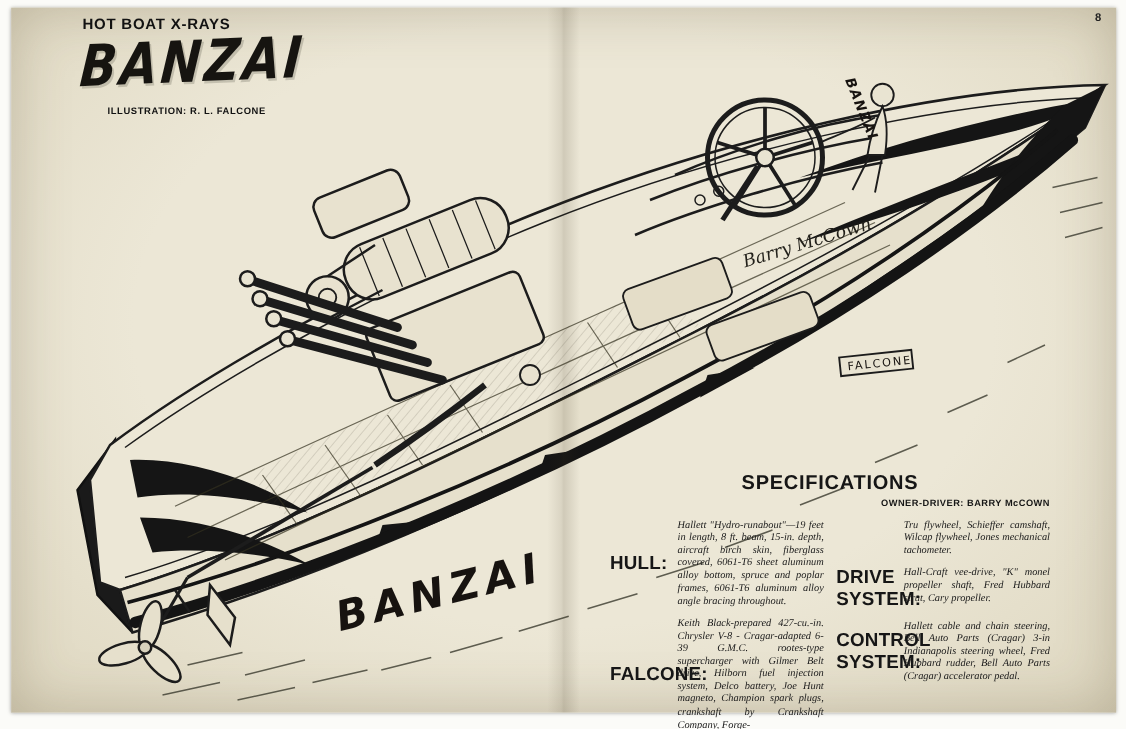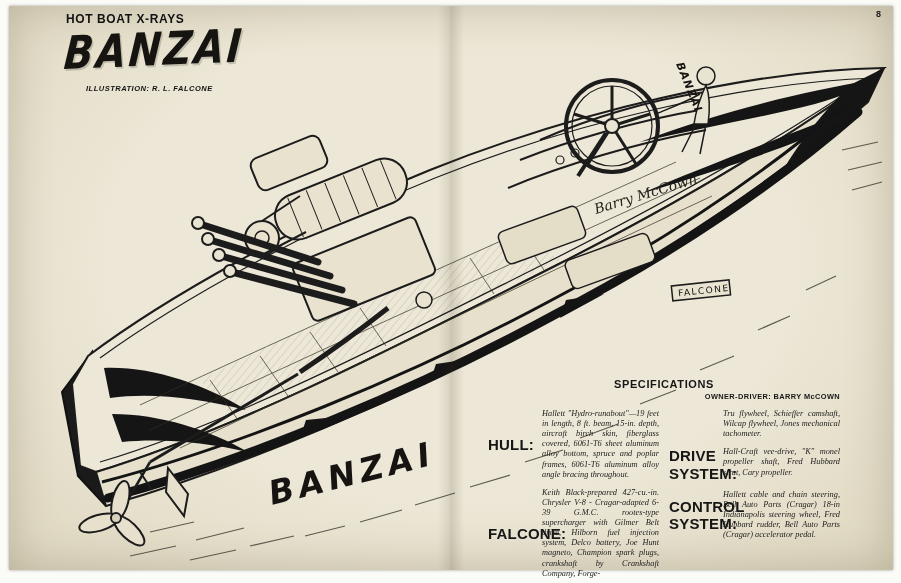--- a/index.html
+++ b/index.html
@@ -28,26 +28,26 @@
   .logo{
     font-family:"DejaVu Sans", sans-serif;
     font-weight:bold;font-style:italic;
     font-size:46px;line-height:1.05;letter-spacing:3px;
     color:#161410;
     transform:scaleX(.84) skewX(-7deg) rotate(-2deg);
     transform-origin:left top;
     margin-top:3px;
     text-shadow:2px 2px 0 rgba(30,26,16,.18);
   }
-  .credit{font-size:7.5px;font-weight:bold;letter-spacing:.5px;margin:7px 0 0 20px;font-style:italic;}
+  .credit{font-size:7.5px;font-weight:bold;letter-spacing:.5px;margin:7px 0 0 20px;}
 
   .pgnum{position:absolute;right:20px;top:9px;font-size:9px;font-weight:bold;color:#222;}
 
   .specs{position:absolute;left:488px;top:378px;width:352px;color:#161616;}
-  .specs-title{text-align:center;font-weight:bold;font-size:11px;letter-spacing:.6px;}
+  .specs-title{text-align:center;font-weight:bold;font-size:16px;letter-spacing:.6px;}
   .specs-sub{text-align:right;font-weight:bold;font-size:7.4px;letter-spacing:.4px;margin-top:2px;}
   .cols{display:flex;gap:10px;margin-top:8px;}
   .col{flex:1;display:flex;flex-direction:column;gap:8px;}
   .entry{display:flex;gap:4px;}
   .entry .lbl{
     flex:none;width:50px;font-weight:bold;font-size:15px;line-height:1.15;
     align-self:center;letter-spacing:.2px;
   }
   .entry .txt{
     flex:1;font-family:"Liberation Serif", serif;font-style:italic;
@@ -198,20 +198,20 @@
         <div class="entry">
           <div class="lbl"></div>
           <div class="txt">Tru flywheel, Schieffer camshaft, Wilcap flywheel, Jones mechanical tachometer.</div>
         </div>
         <div class="entry">
           <div class="lbl">DRIVE SYSTEM:</div>
           <div class="txt">Hall-Craft vee-drive, "K" monel propeller shaft, Fred Hubbard strut, Cary propeller.</div>
         </div>
         <div class="entry">
           <div class="lbl">CONTROL SYSTEM:</div>
-          <div class="txt">Hallett cable and chain steering, Bell Auto Parts (Cragar) 18-in Indianapolis steering wheel, Fred Hubbard rudder, Bell Auto Parts (Cragar) accelerator pedal.</div>
+          <div class="txt">Hallett cable and chain steering, Bell Auto Parts (Cragar) 3-in Indianapolis steering wheel, Fred Hubbard rudder, Bell Auto Parts (Cragar) accelerator pedal.</div>
         </div>
       </div>
     </div>
   </div>
 
   <div class="crease"></div>
 </div>
 
 </body></html>

